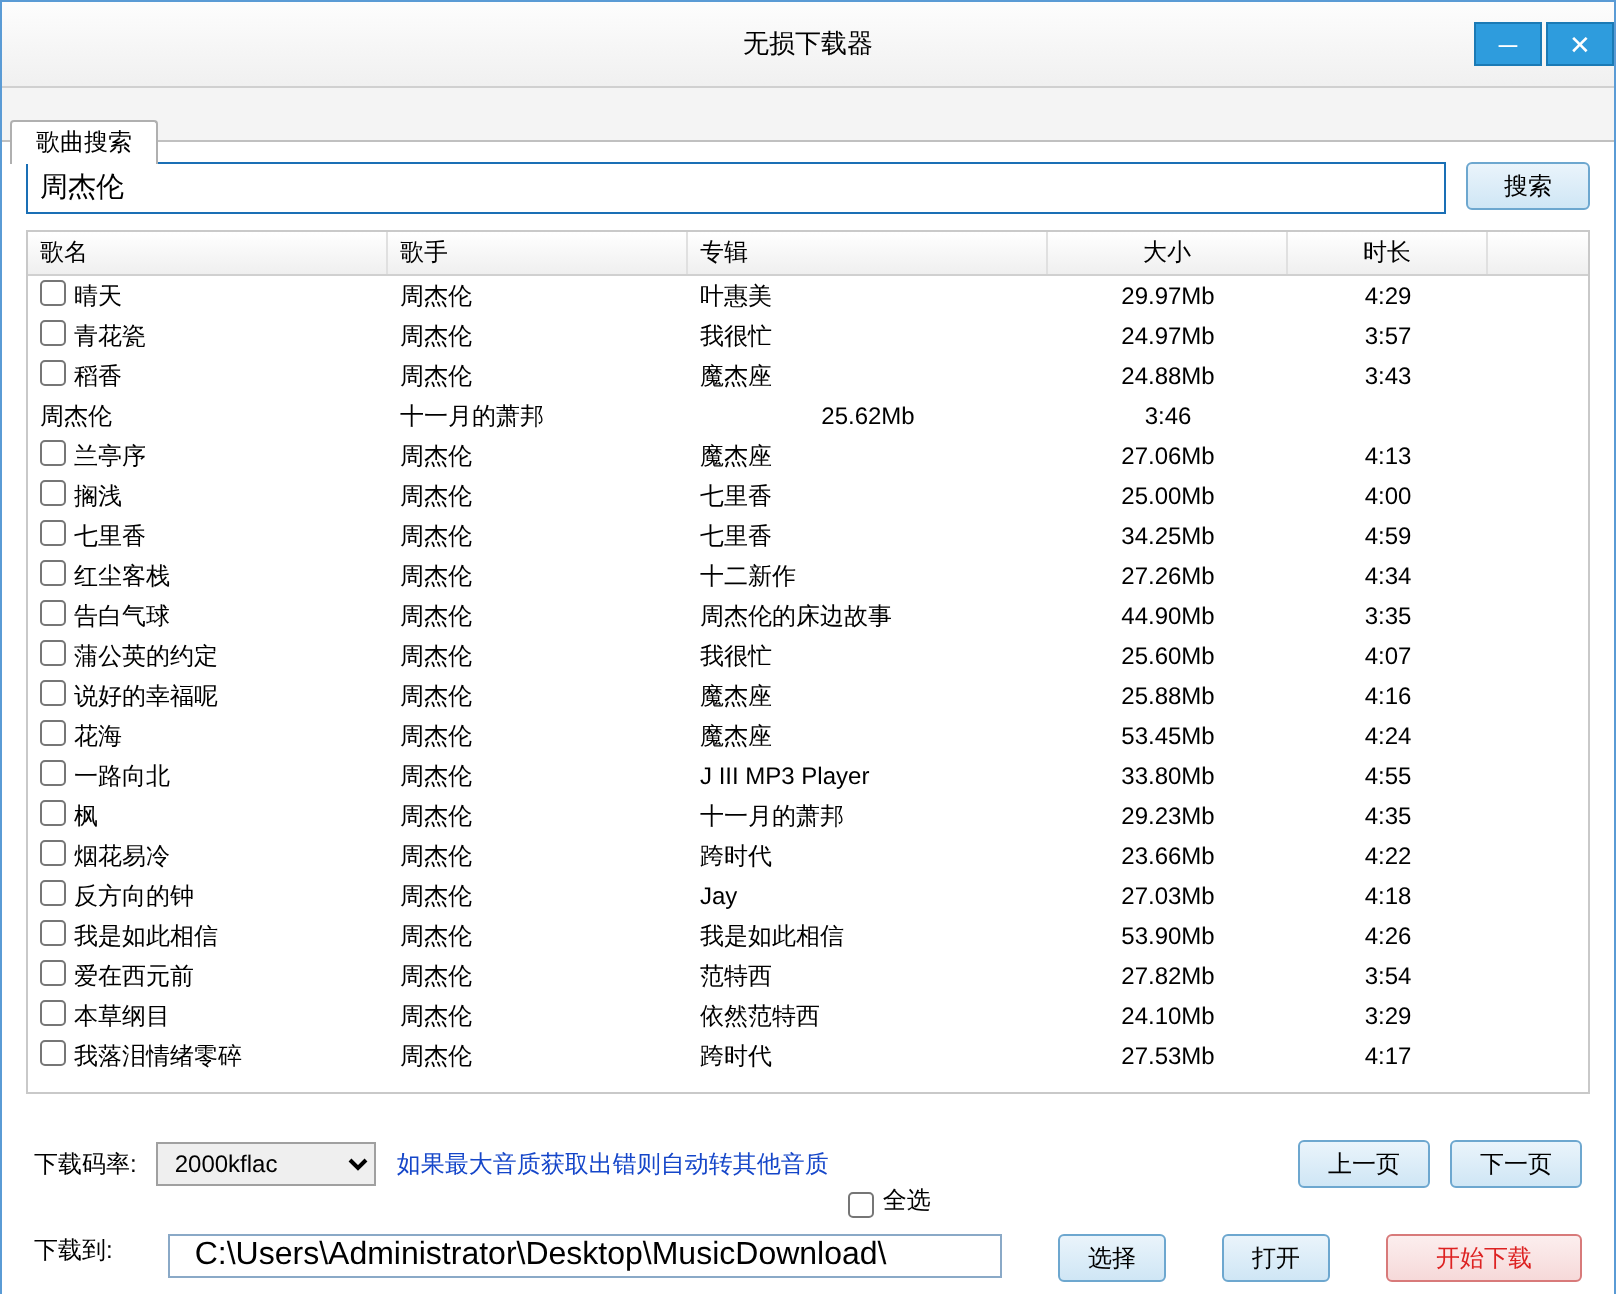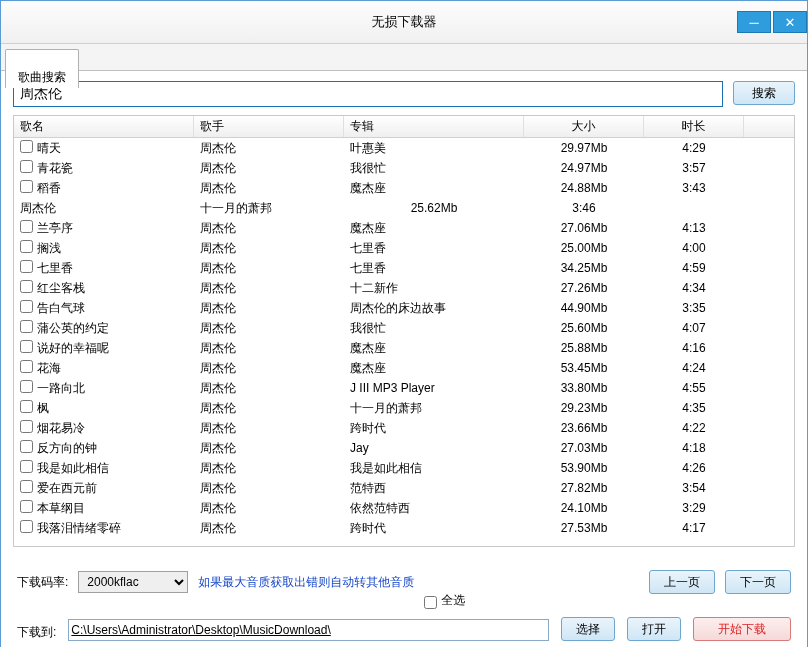--- a/index.html
+++ b/index.html
@@ -44,28 +44,28 @@
   }
   .tabstrip {
     display: flex;
     background: #f4f4f4;
     border-bottom: 1px solid #c0c0c0;
     padding-left: 4px;
     padding-top: 4px;
     height: 27px;
   }
   .tab {
-    padding: 19px 12px;
+    padding: 2px 12px;
     border: 1px solid #b0b0b0;
     border-bottom: none;
     background: #fff;
     border-radius: 2px 2px 0 0;
     margin-right: 2px;
     position: relative;
-    top: 1px;
+    top: 12px;
   }
   .tab.active { background: #fff; }
   .content { padding: 10px 12px 4px 12px; }
   .search-row { display: flex; gap: 10px; margin-bottom: 8px; }
   .search-input {
     flex: 1;
     height: 26px;
     border: 1px solid #1a6fb5;
     padding: 2px 6px;
     font-size: 14px;
@@ -127,32 +127,31 @@
     font-size: 12px;
     font-family: inherit;
     width: 110px;
     padding: 0 4px;
   }
   .bluetext { color: #1546c9; }
   .spacer { flex: 1; }
   .cb-inline { display: flex; align-items: flex-end; gap: 4px; margin-top: 37px; }
   .download-row {
     display: flex;
-    align-items: flex-end;
-    gap: 12px;
+    align-items: flex-start;
+    gap: 28px;
     padding: 6px 4px 6px 4px;
   }
   .path-input {
     flex: 1;
     height: 22px;
     border: 1px solid #8aa9c7;
-    padding: 2px 2px;
-    font-size: 12px;
+    padding: 2px 12px;
+    font-size: 16px;
     font-family: inherit;
-    text-decoration: underline;
   }
   .statusbar {
     border-top: 1px solid #d0d0d0;
     padding: 3px 6px;
     font-size: 11px;
     color: #000000;
   }
   .th:last-child { text-align: center; }
 </style>
 </head>

